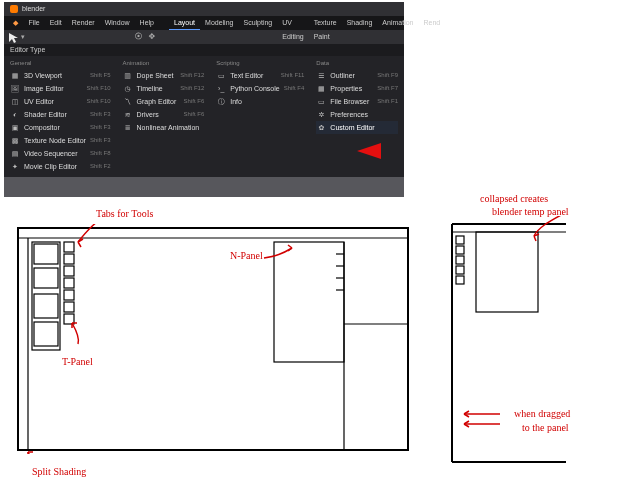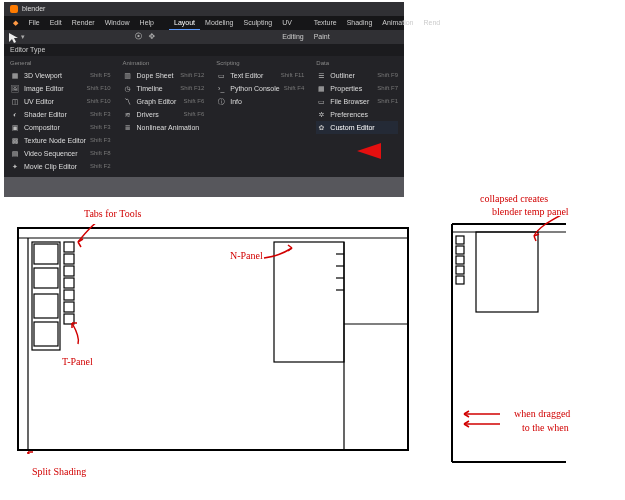--- a/index.html
+++ b/index.html
@@ -339,21 +339,21 @@
 
     <path d="M96 -10 C 82 -4, 72 8, 64 18" class="red-stroke"></path>
     <path d="M64 18 l5 -3 M64 18 l3 5" class="red-stroke"></path>
     <path d="M250 34 C 262 32, 268 30, 278 24" class="red-stroke"></path>
     <path d="M278 24 l-4 -3 M278 24 l-4 3" class="red-stroke"></path>
     <path d="M64 120 C 66 114, 62 106, 58 99" class="red-stroke"></path>
     <path d="M58 99 l5 0 M58 99 l0 5" class="red-stroke"></path>
     <path d="M34 250 C 26 244, 18 236, 14 228" class="red-stroke"></path>
     <path d="M14 228 l5 0 M14 228 l0 5" class="red-stroke"></path>
   </svg>
-  <div class="annot" style="left:70px; top:-16px">Tabs for Tools</div>
+  <div class="annot" style="left:82px; top:-16px">Tabs for Tools</div>
   <div class="annot" style="left:216px; top:26px">N-Panel</div>
   <div class="annot" style="left:48px;  top:132px">T-Panel</div>
 </div>
 <div class="annot" style="left:32px; top:466px">Split Shading</div>
 
 <div class="sketch-right">
   <svg width="165" height="256">
 
     <path d="M4 8 L 118 8" class="line"></path>
     <path d="M4 8 L 4 246" class="line"></path>
@@ -373,13 +373,13 @@
     <path d="M86 20 l5 -2 M86 20 l2 5" class="red-stroke"></path>
     <path d="M52 198 l-36 0" class="red-stroke"></path>
     <path d="M16 198 l5 -3 M16 198 l5 3" class="red-stroke"></path>
     <path d="M52 208 l-36 0" class="red-stroke"></path>
     <path d="M16 208 l5 -3 M16 208 l5 3" class="red-stroke"></path>
   </svg>
 </div>
 <div class="annot" style="left:480px; top:193px">collapsed creates</div>
 <div class="annot" style="left:492px; top:206px">blender temp panel</div>
 <div class="annot" style="left:514px; top:408px">when dragged</div>
-<div class="annot" style="left:522px; top:422px">to the when</div>
+<div class="annot" style="left:522px; top:422px">to the panel</div>
 
 </body></html>

